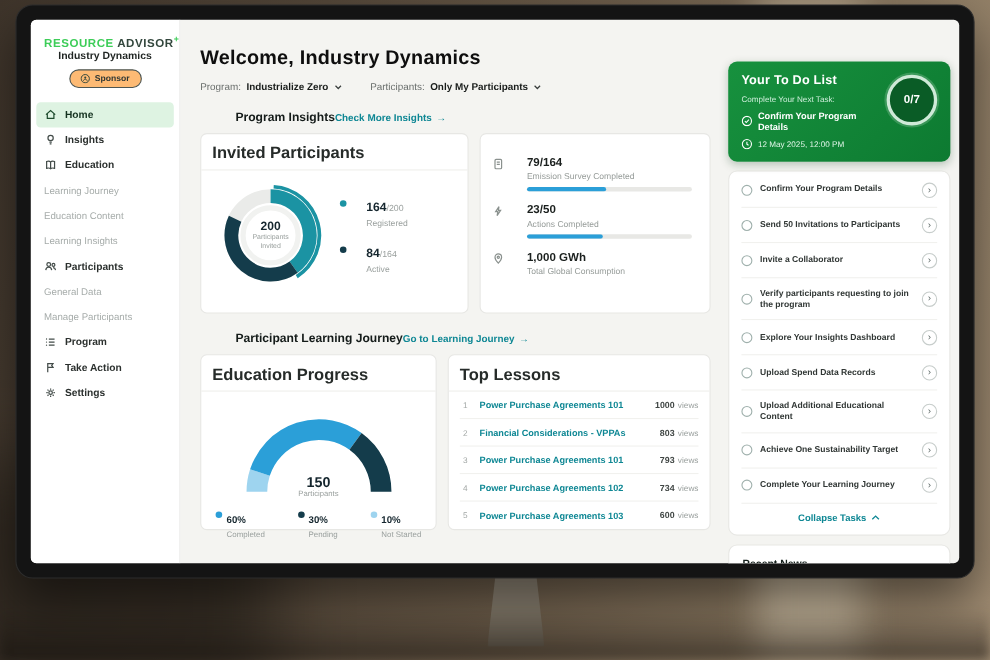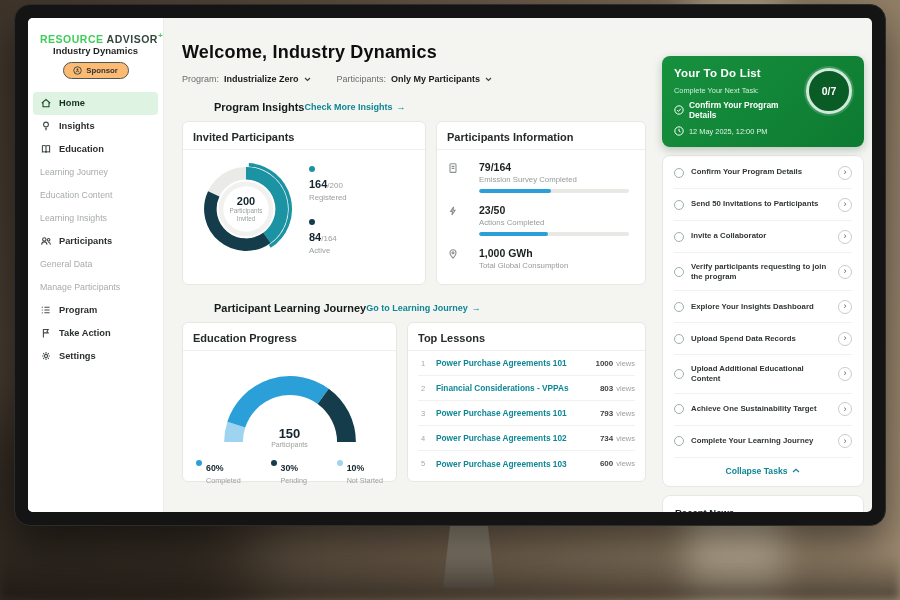--- a/index.html
+++ b/index.html
@@ -54,32 +54,32 @@
   .dd b { color:#181c1a; font-size:9px; }
   .chev { width:7px; height:5px; color:#3a3f3d; }
   .chev svg { display:block; }
 
   .sec-head { display:flex; justify-content:flex-start; align-items:center; margin:17px 12px 0 18px;padding-left:32px; }
   .sec-title { font-size:11px; font-weight:bold; color:#141b19; }
   .sec-link { font-size:9px; font-weight:bold; color:#0e8794; display:flex; align-items:center; gap:4px; cursor:pointer; }
 
   .cards { display:flex; gap:10px; margin:8px 12px 0 18px; }
   .card { background:#fff; border:1px solid #e7e7e4; border-radius:6px; padding:9px 10px; }
-  .card-title { font-size:11px; font-weight:bold; color:#262b29;
+  .card-title { font-size:15px; font-weight:bold; color:#262b29;
         border-bottom:1px solid #efefec; margin:0 -10px; padding:0 10px 6px; }
 
   .card-invited { width:244px; height:164px; }
   .donut-row { display:flex; align-items:center; gap:10px; margin-top:6px; }
   .donut-wrap { position:relative; width:106px; height:106px; flex:0 0 106px; }
   .donut-center { position:absolute; inset:0; display:flex; flex-direction:column;
         align-items:center; justify-content:center; text-align:center; }
   .donut-center .v { font-size:11px; font-weight:bold; color:#15262e; }
   .donut-center .l { font-size:6.3px; color:#9aa09e; line-height:1.25; }
   .dleg { display:flex; flex-direction:column; gap:14px; }
-  .dleg-item { display:flex; gap:2px;flex-direction:column; }
+  .dleg-item { display:flex; gap:18px; }
   .dot { width:6px; height:6px; border-radius:50%; margin-top:3px; flex:0 0 6px; }
   .dleg-val { font-size:11px; font-weight:bold; color:#15262e; }
   .dleg-of { font-size:8px; color:#9aa09e; font-weight:normal; }
   .dleg-lab { font-size:7.8px; color:#9aa09e; margin-top:1px; }
 
   .card-info { flex:1; height:164px; }
   .info-row { display:flex; gap:20px; margin-top:11px; }
   .mini { width:12px; height:12px; flex:0 0 12px; color:#8a918e; margin-top:1px; }
   .info-val { font-size:10.5px; font-weight:bold; color:#1b201e; }
   .info-lab { font-size:7.8px; color:#959b98; margin-top:2px; }
@@ -310,21 +310,20 @@
                 <span>
                   <span class="dleg-val">84</span><span class="dleg-of">/164</span>
                   <div class="dleg-lab">Active</div>
                 </span>
               </div>
             </div>
           </div>
         </div>
 
         <div class="card card-info">
-          <div class="card-title">Participants Information</div>
           <div class="info-row">
             <span class="mini">
                 <svg viewBox="0 0 12 12" fill="none" stroke="currentColor" stroke-width="1.1">
                   <rect x="3" y="1.8" width="6" height="8.6" rx="1"></rect>
                   <path d="M4.6 4.4h2.8M4.6 6.4h2.8"></path>
                 </svg>
               </span>
             <div>
               <div class="info-val">79/164</div>
               <div class="info-lab">Emission Survey Completed</div>

